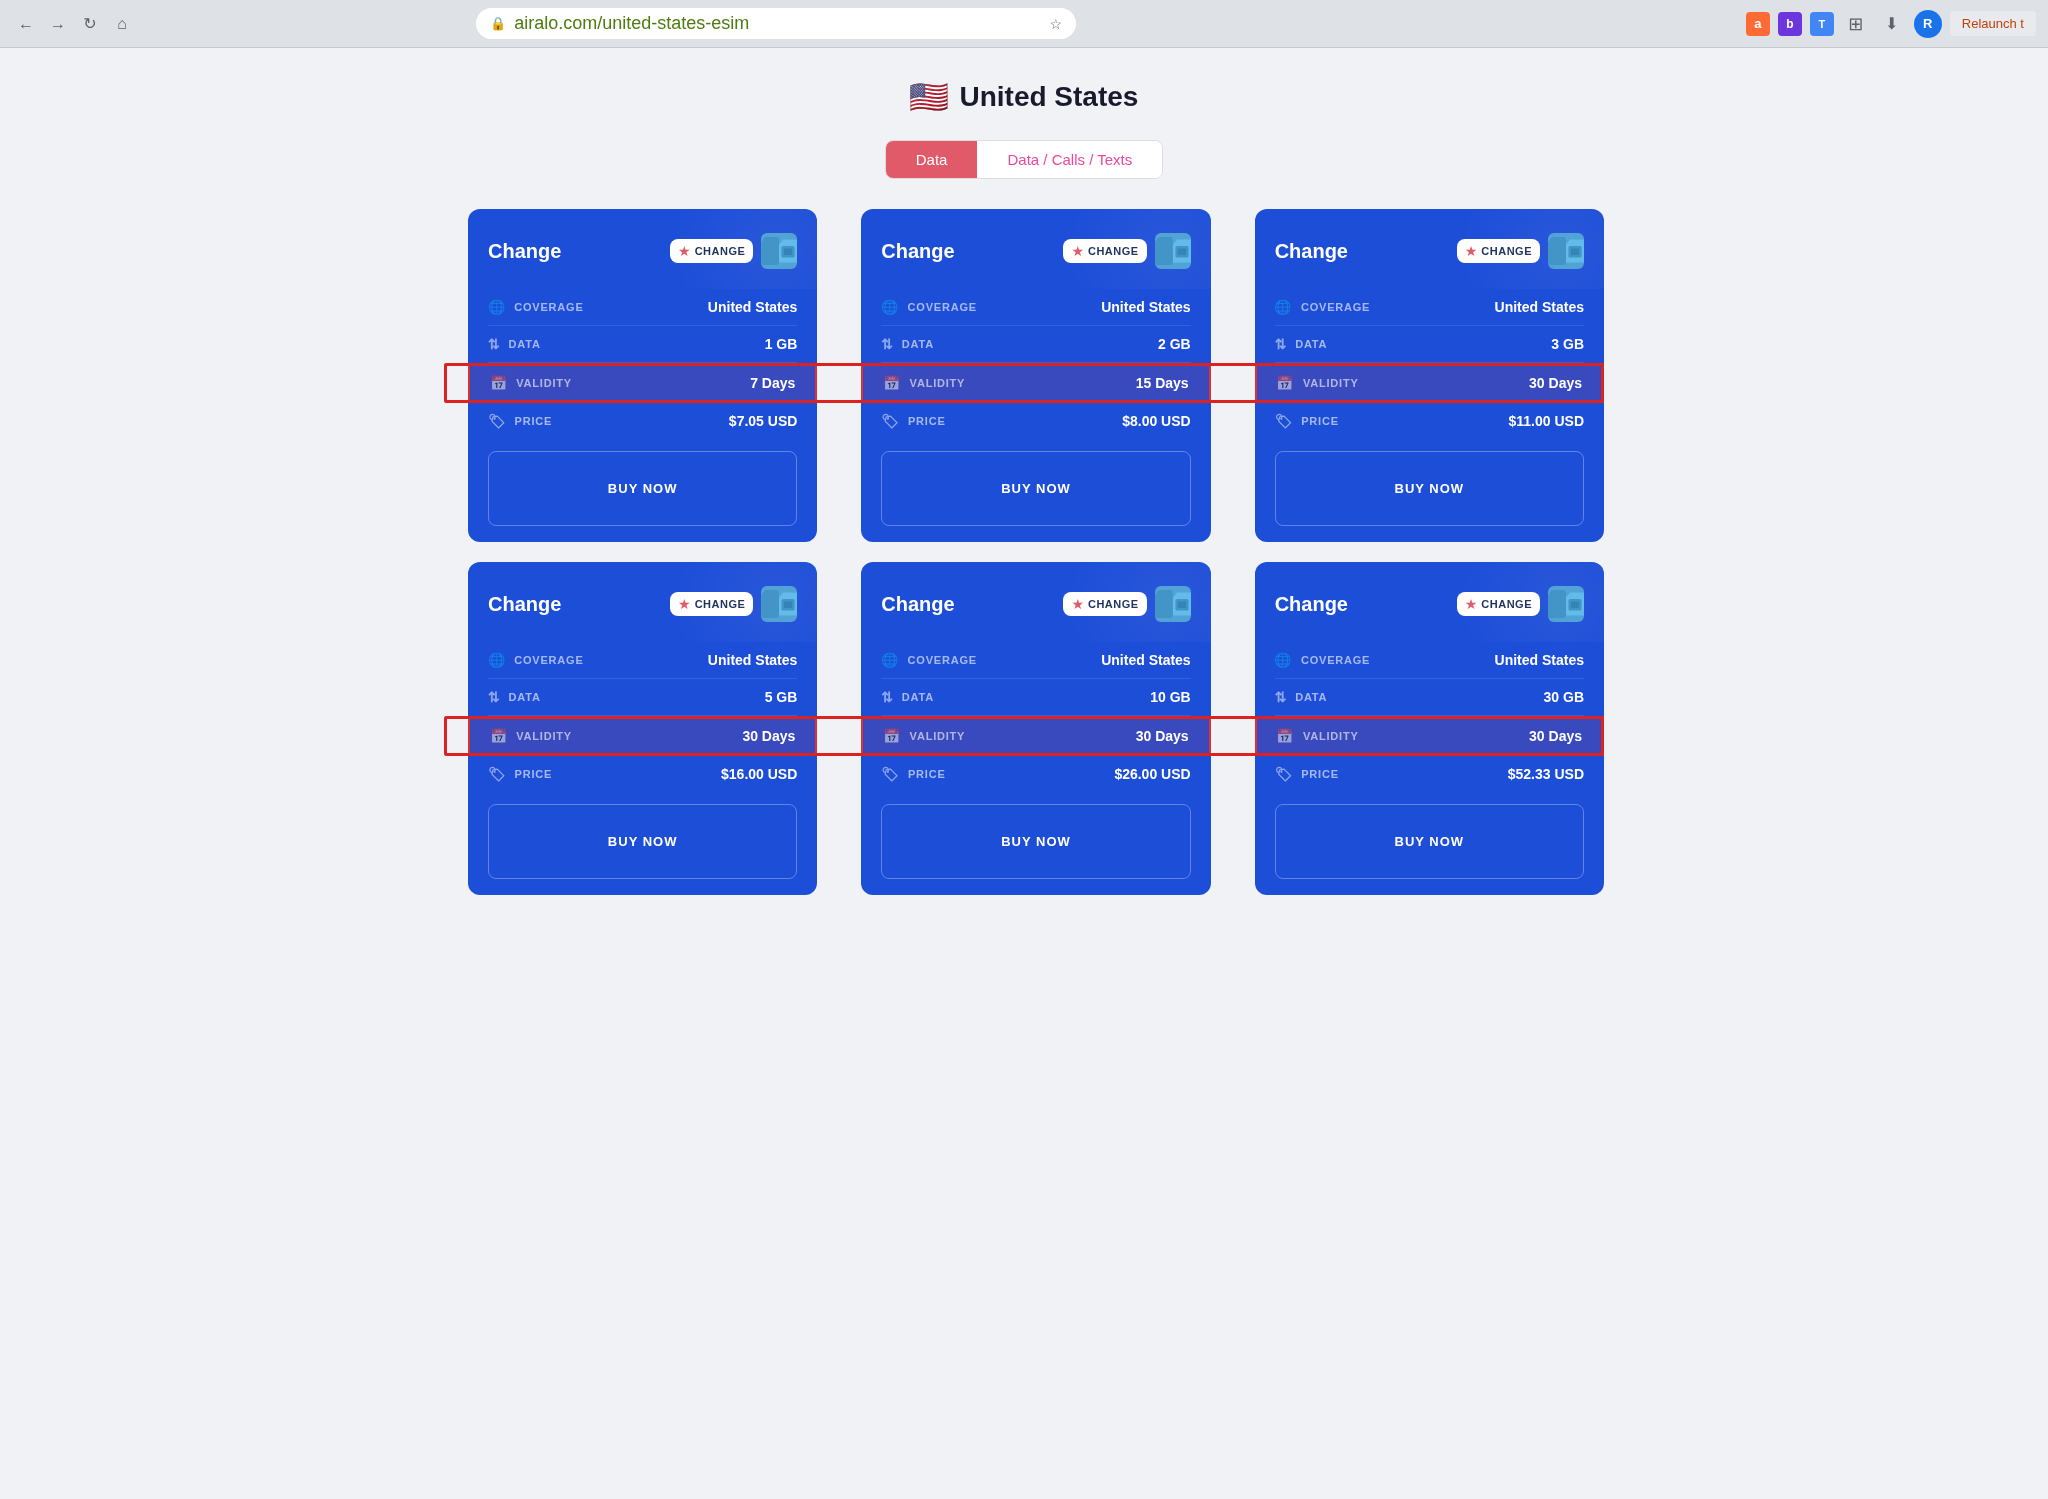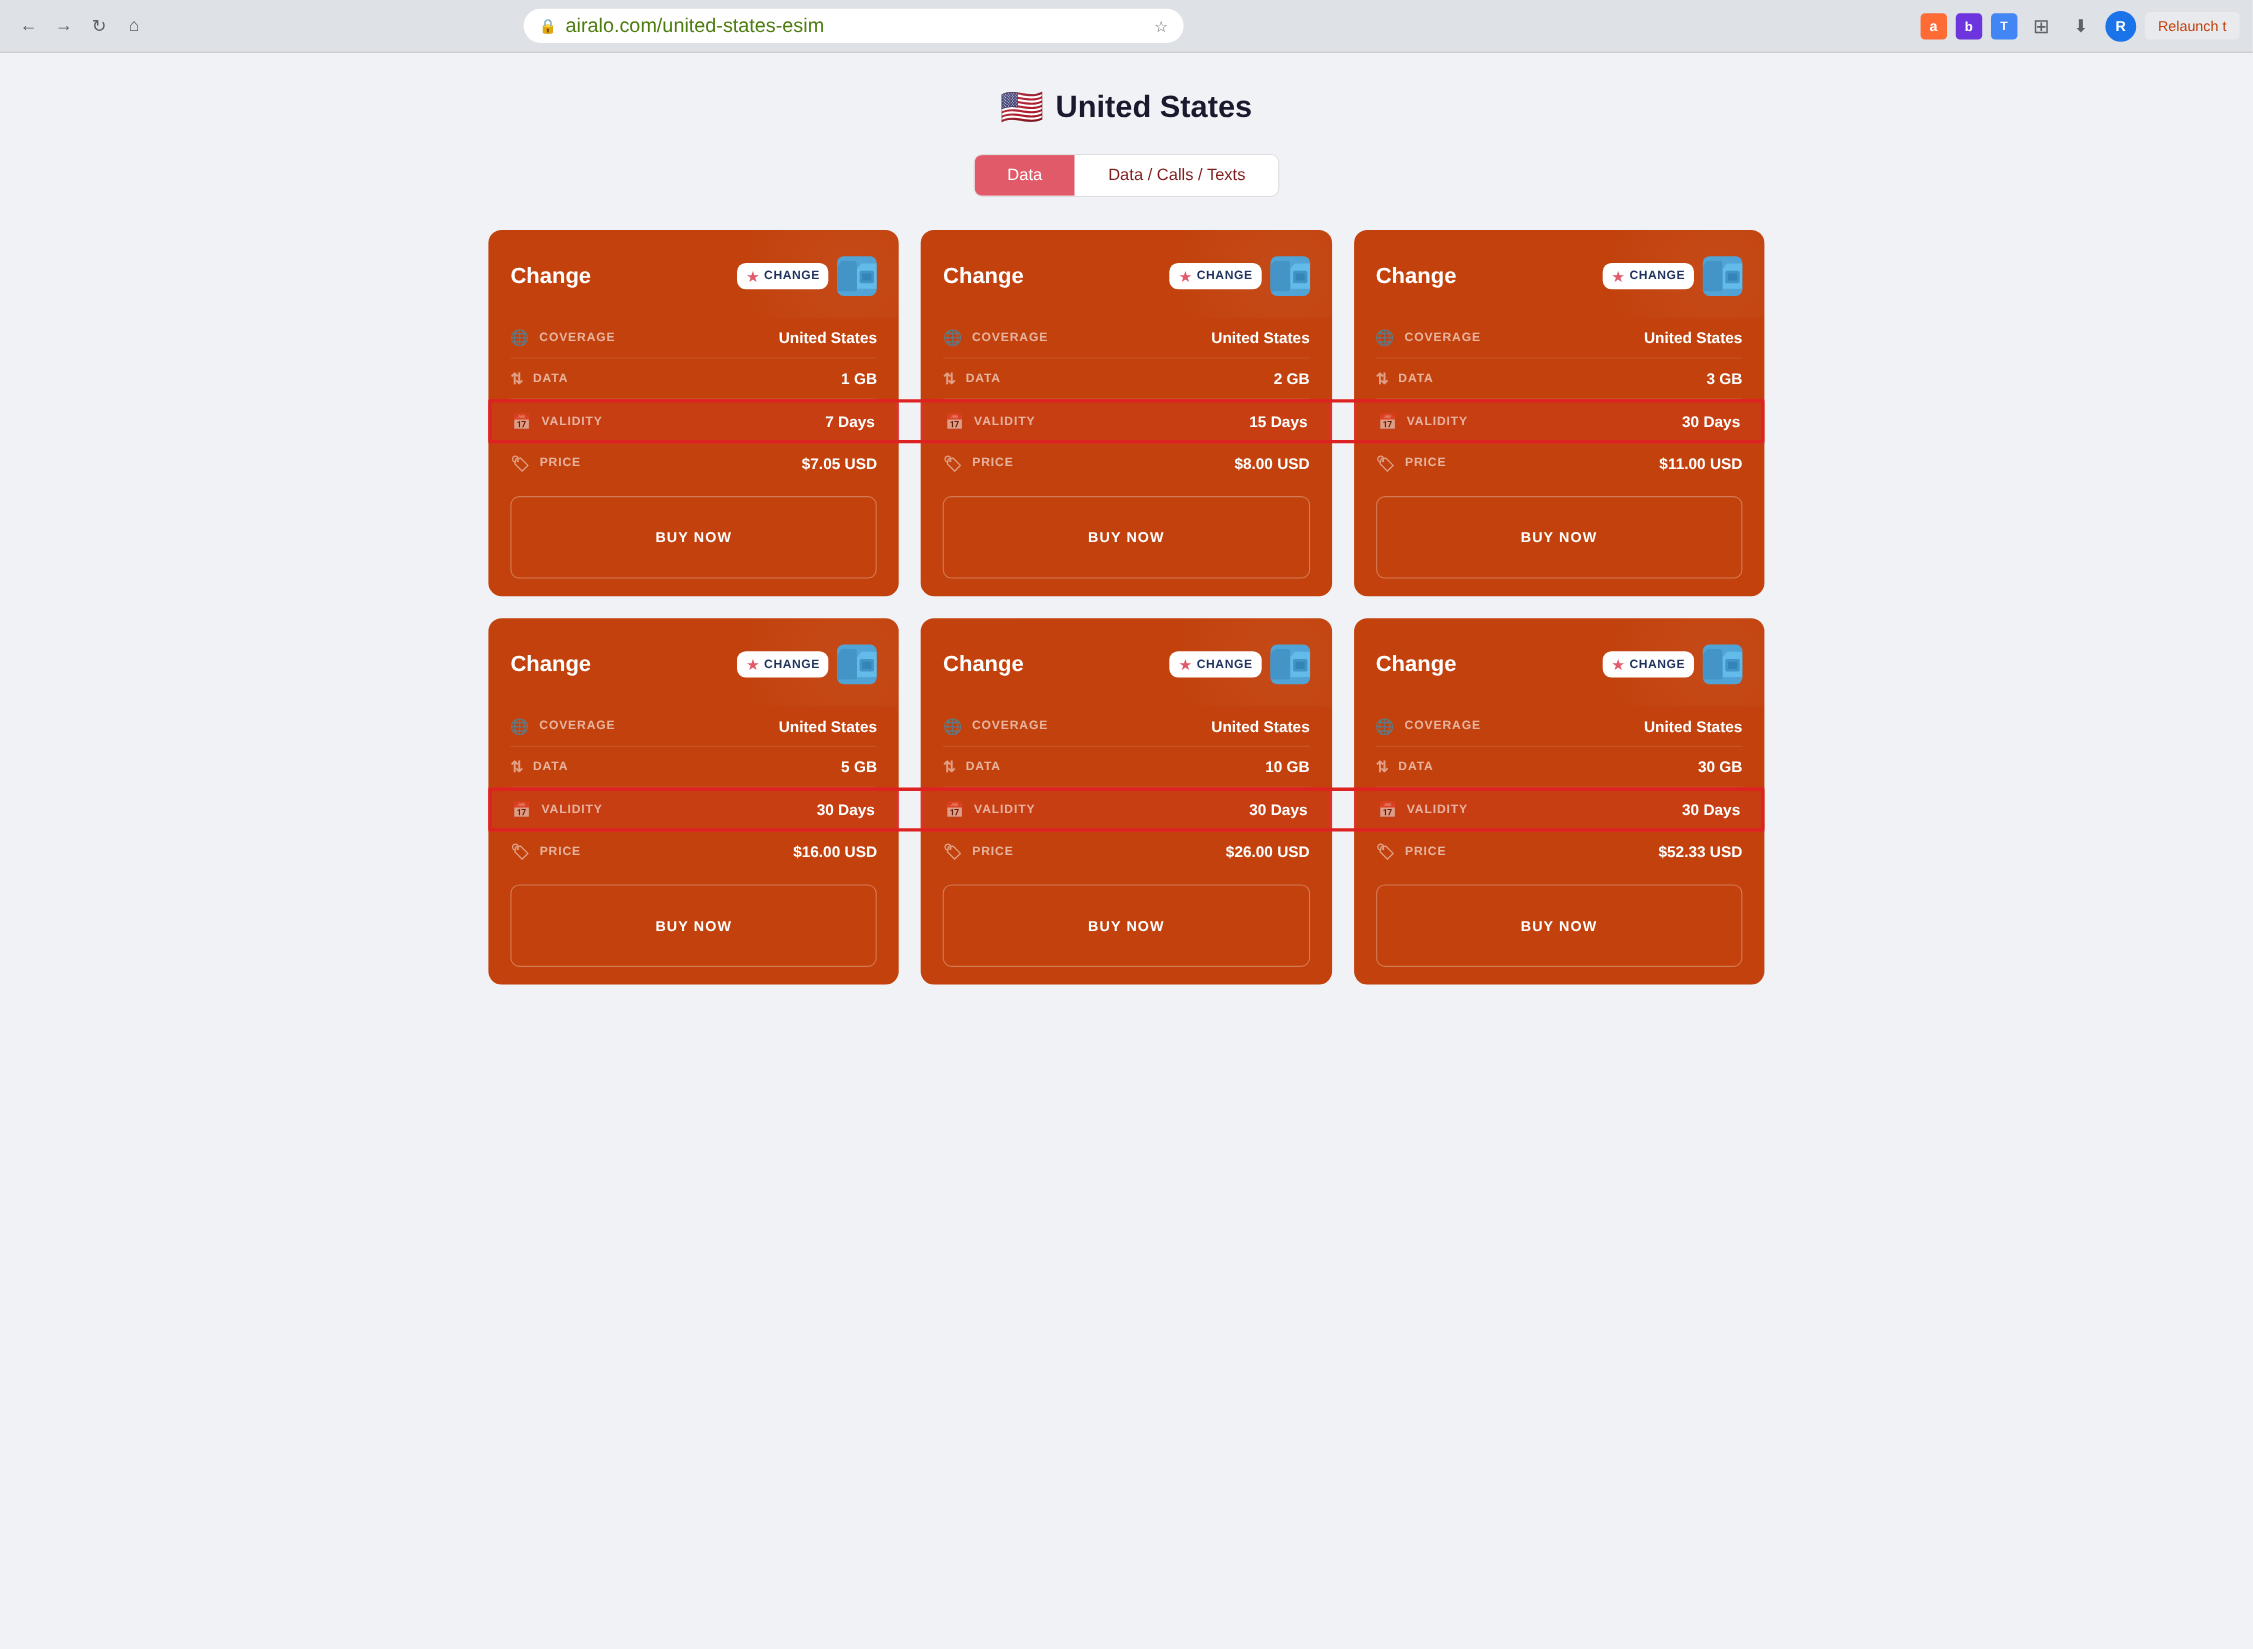--- a/index.html
+++ b/index.html
@@ -151,36 +151,37 @@
       font-size: 15px;
       font-weight: 500;
       transition: all 0.2s;
     }
     .tab-btn.active {
       background: #e05a6a;
       color: white;
     }
     .tab-btn.inactive {
       background: white;
-      color: #7f1d1d;
+      color: #ec4899;
     }
 
     
     .cards-grid {
       display: grid;
       grid-template-columns: repeat(3, 1fr);
       gap: 20px;
       margin-bottom: 20px;
     }
 
     .plan-card {
-      background: #c2410c;
+      background: #1d4ed8;
       border-radius: 12px;
       overflow: hidden;
       position: relative;
+      margin-left: 24px;
     }
 
     .card-header {
       padding: 16px 20px 12px;
       display: flex;
       align-items: center;
       justify-content: space-between;
       position: relative;
       min-height: 80px;
     }

